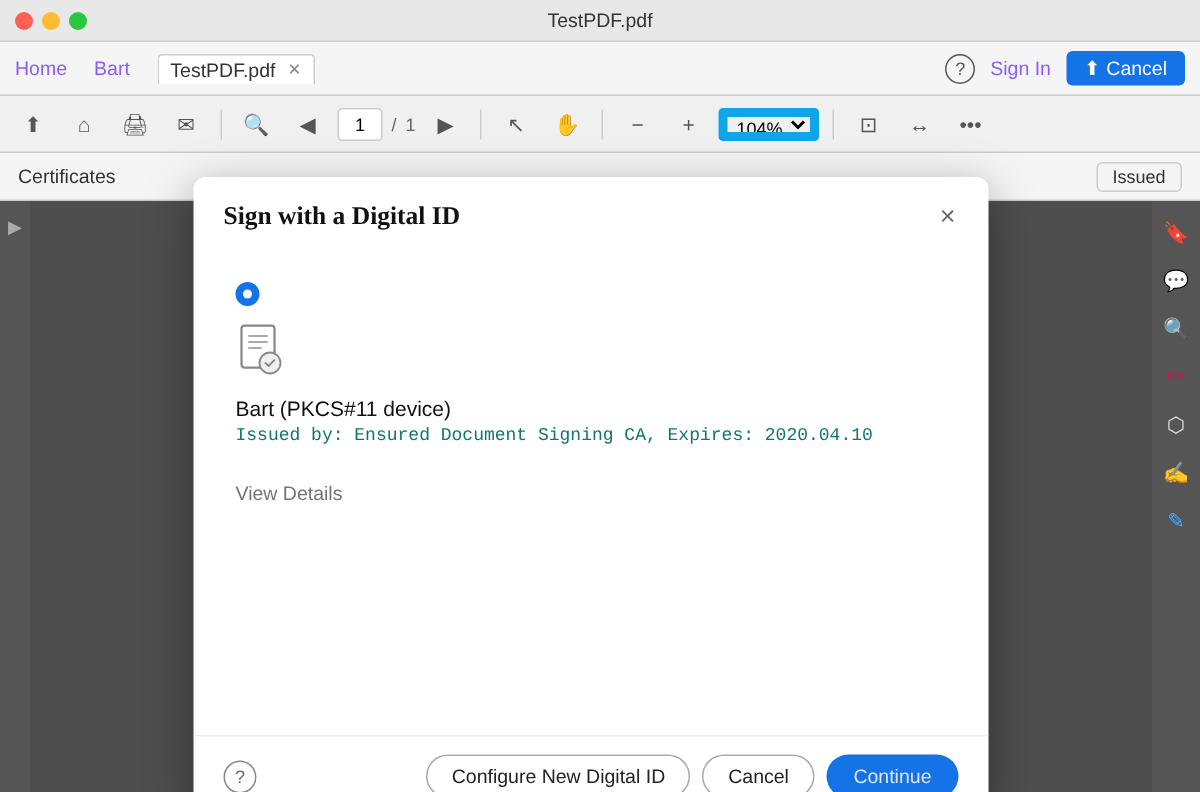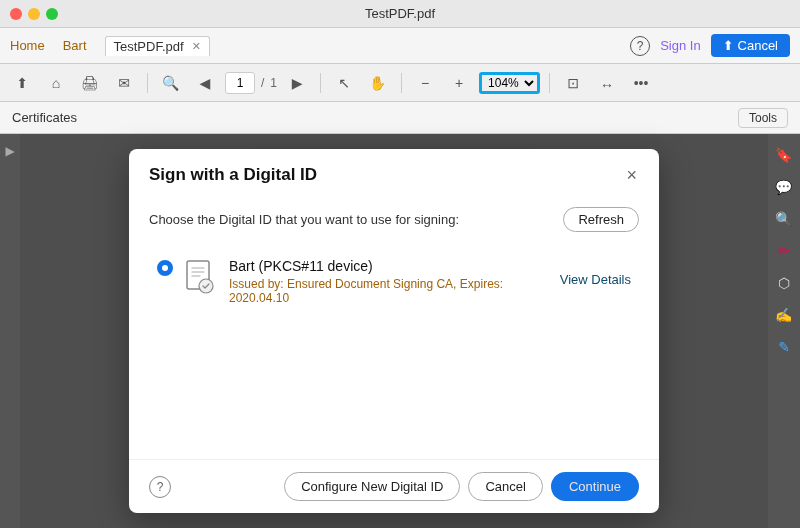--- a/index.html
+++ b/index.html
@@ -53,21 +53,21 @@
       padding: 0 10px;
       gap: 20px;
     }
     .app-toolbar-nav {
       display: flex;
       gap: 18px;
       align-items: center;
     }
     .nav-item {
       font-size: 13px;
-      color: #a16207;
+      color: #8b5cf6;
       cursor: pointer;
     }
     .tab-item {
       display: flex;
       align-items: center;
       gap: 4px;
       font-size: 13px;
       color: #333;
       background: #fff;
       border: 1px solid #ccc;
@@ -145,21 +145,21 @@
       height: 22px;
       border: 1px solid #ccc;
       border-radius: 3px;
       text-align: center;
       font-size: 12px;
     }
     .page-sep { font-size: 12px; color: #666; }
     .zoom-select {
       height: 22px;
       font-size: 12px;
-      border: 3px solid #0ea5e9;
+      border: 6px solid #0ea5e9;
       border-radius: 3px;
       padding: 0 2px;
     }
     .toolbar-separator {
       width: 1px;
       height: 20px;
       background: #ccc;
       margin: 0 3px;
     }
 
@@ -275,20 +275,21 @@
       display: flex;
       align-items: center;
       justify-content: space-between;
       padding: 16px 20px 12px;
       border-bottom: none;
     }
     .dialog-title {
       font-size: 17px;
       font-weight: 600;
       color: #111;
+      font-family: Liberation Serif, serif;
     }
     .dialog-close {
       background: none;
       border: none;
       font-size: 18px;
       cursor: pointer;
       color: #666;
       line-height: 1;
       padding: 0 2px;
     }
@@ -316,20 +317,21 @@
     }
 
     
     .id-item {
       display: flex;
       align-items: flex-start;
       gap: 10px;
       padding: 10px 8px;
       border-radius: 4px;
       margin-bottom: 4px;
+      flex-direction: column;
     }
     .radio-btn {
       width: 16px;
       height: 16px;
       border-radius: 50%;
       border: 2px solid #1473e6;
       background: #1473e6;
       display: flex;
       align-items: center;
       justify-content: center;
@@ -359,25 +361,26 @@
       flex: 1;
     }
     .id-name {
       font-size: 14px;
       font-weight: 500;
       color: #111;
       margin-bottom: 3px;
     }
     .id-issued {
       font-size: 12px;
-      color: #a16207;
+      color: #0f766e;
+      font-family: Liberation Mono, monospace;
     }
     .view-details-link {
       font-size: 13px;
-      color: #0c4a6e;
+      color: #737373;
       cursor: pointer;
       text-decoration: none;
       white-space: nowrap;
       margin-top: 14px;
     }
 
     
     .dialog-spacer {
       height: 120px;
     }
@@ -479,21 +482,21 @@
     <option>104%</option>
   </select>
   <div class="toolbar-separator"></div>
   <button class="tool-btn">⊡</button>
   <button class="tool-btn">↔</button>
   <button class="tool-btn">•••</button>
 </div>
 
 <div class="sub-toolbar">
   <span class="sub-toolbar-label">Certificates</span>
-  <button class="close-btn">Tools</button>
+  <button class="close-btn">Issued</button>
 </div>
 
 <div class="main-content">
 
   <div class="left-sidebar">
     <span class="sidebar-arrow">▶</span>
   </div>
 
   <div class="pdf-area">
     <div class="pdf-page">
@@ -502,24 +505,20 @@
 
     <div class="modal-overlay">
       <div class="dialog">
 
         <div class="dialog-header">
           <span class="dialog-title">Sign with a Digital ID</span>
           <button class="dialog-close">×</button>
         </div>
 
         <div class="dialog-body">
-          <div class="dialog-subtitle-row">
-            <span class="dialog-subtitle">Choose the Digital ID that you want to use for signing:</span>
-            <button class="refresh-btn">Refresh</button>
-          </div>
 
           <div class="id-item">
             <div class="radio-btn">
               <div class="radio-inner"></div>
             </div>
             <div class="id-icon">
               <svg viewBox="0 0 30 36" fill="none" xmlns="http://www.w3.org/2000/svg">
                 <rect x="1" y="1" width="22" height="28" rx="2" fill="white" stroke="#888" stroke-width="1.5"></rect>
                 <path d="M6 8h12M6 12h12M6 16h8" stroke="#aaa" stroke-width="1.2" stroke-linecap="round"></path>
                 <circle cx="20" cy="26" r="7" fill="#f0f0f0" stroke="#888" stroke-width="1.2"></circle>

